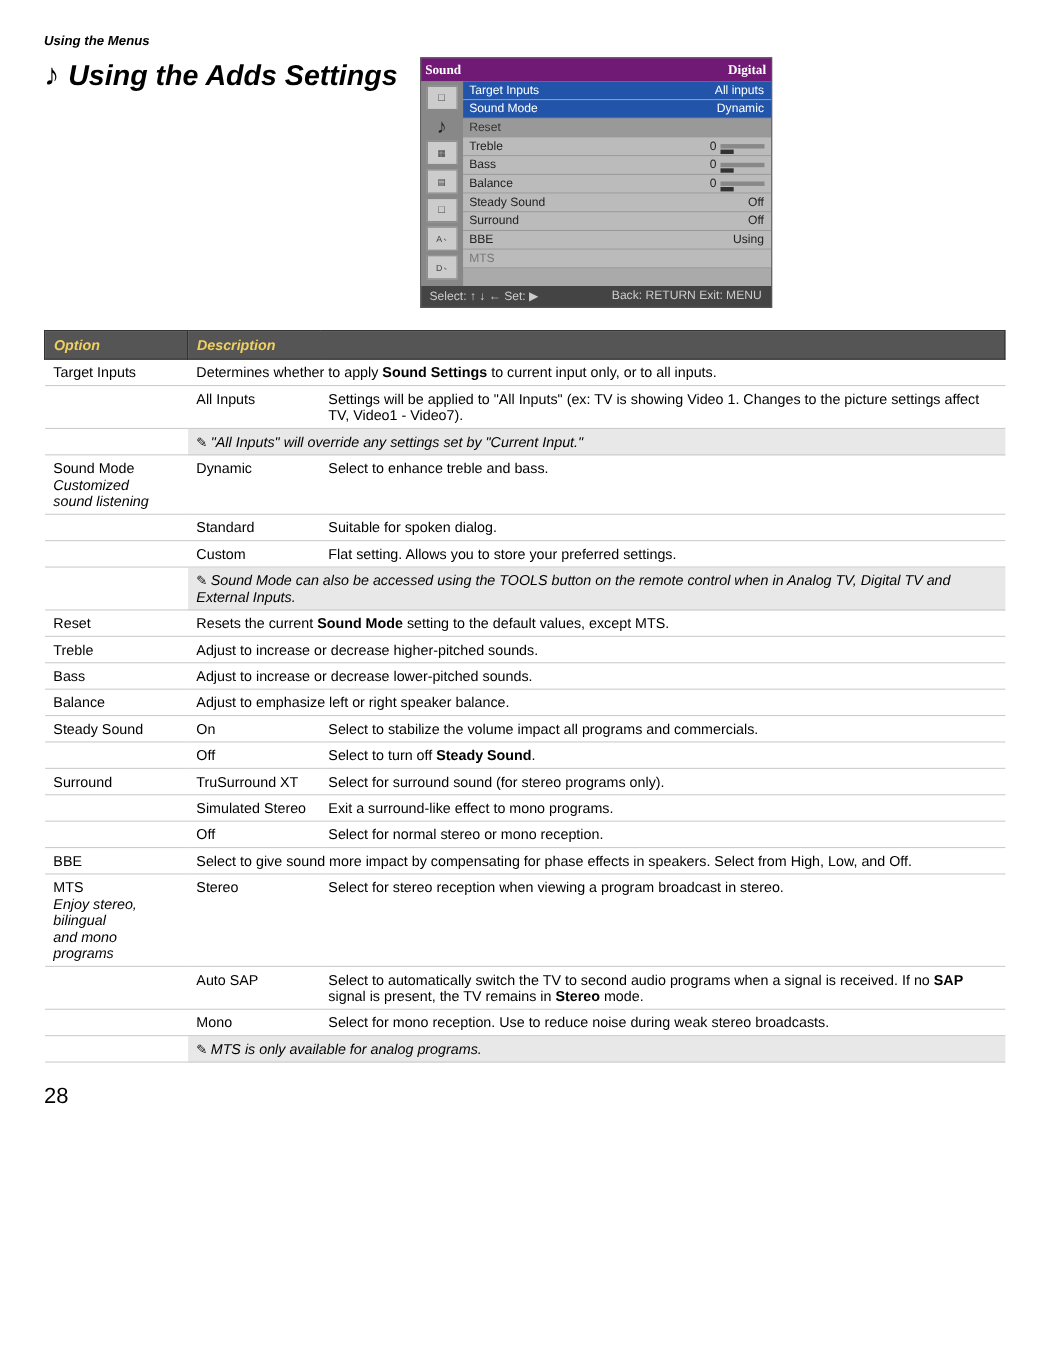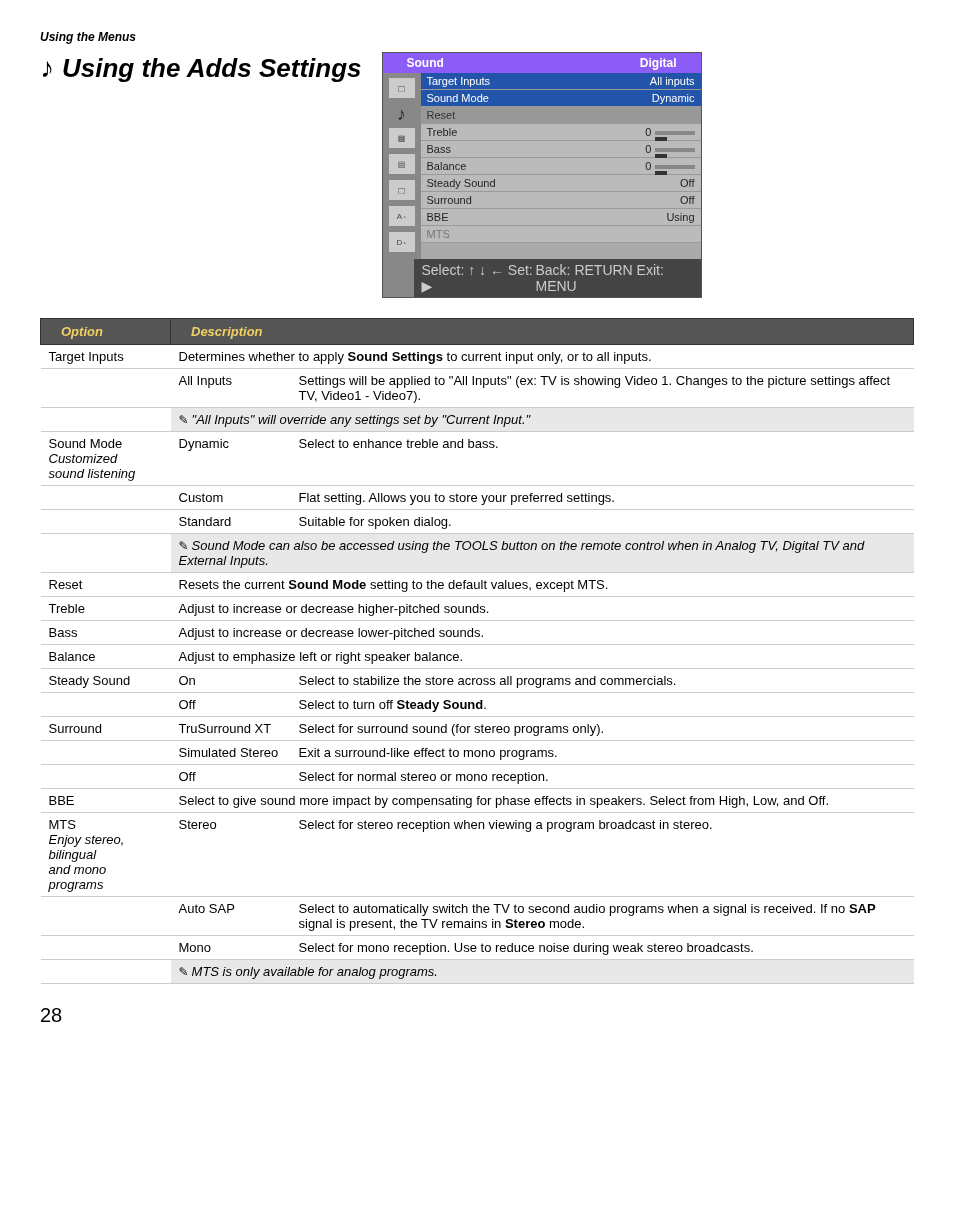--- a/index.html
+++ b/index.html
@@ -47,27 +47,28 @@
 
     
     .tv-menu {
       flex: 0 0 320px;
       background: #888;
       border: 1px solid #555;
       font-size: 11px;
     }
 
     .tv-menu-header {
-      background: #8b5cf6;
+      background: #701a75;
       color: #fff;
       display: flex;
       justify-content: space-between;
-      padding: 3px 24px;
+      padding: 3px 4px;
       font-weight: bold;
       font-size: 12px;
+      font-family: Liberation Serif, serif;
     }
 
     .tv-menu-sidebar {
       display: flex;
       background: #888;
     }
 
     .tv-menu-icons {
       background: #888;
       width: 38px;
@@ -127,40 +128,39 @@
 
     .tv-menu-row.reset-row {
       background: #999;
       color: #333;
     }
 
     .tv-menu-footer {
       background: #444;
       color: #ccc;
       padding: 3px 8px;
-      font-size: 14px;
+      font-size: 11px;
       display: flex;
       justify-content: space-between;
-      margin-left: 31px;
     }
 
     
     .main-table {
       width: 100%;
       border-collapse: collapse;
       margin-top: 10px;
       font-size: 13px;
     }
 
     .main-table th {
       background: #555;
       color: #f0d060;
       font-style: italic;
       font-weight: bold;
-      padding: 5px 20px;
+      padding: 5px 8px;
       text-align: left;
       border: 1px solid #333;
     }
 
     .main-table td {
       padding: 4px 8px;
       vertical-align: top;
       border-bottom: 1px solid #ccc;
     }
 
@@ -302,30 +302,30 @@
 
 
     <tr class="three-col">
       <td>Sound Mode<br><em>Customized<br>sound listening</em></td>
       <td>Dynamic</td>
       <td>Select to enhance treble and bass.</td>
     </tr>
 
     <tr class="three-col">
       <td></td>
+      <td>Standard</td>
+      <td>Suitable for spoken dialog.</td>
+    </tr>
+
+    <tr class="three-col">
+      <td></td>
       <td>Custom</td>
       <td>Flat setting. Allows you to store your preferred settings.</td>
     </tr>
 
-    <tr class="three-col">
-      <td></td>
-      <td>Standard</td>
-      <td>Suitable for spoken dialog.</td>
-    </tr>
-
     <tr>
       <td></td>
       <td colspan="2" class="note-cell"><span class="note-icon">✎</span><em>Sound Mode can also be accessed using the TOOLS button on the remote control when in Analog TV, Digital TV and External Inputs.</em></td>
     </tr>
 
     <tr class="two-col">
       <td>Reset</td>
       <td colspan="2">Resets the current <strong>Sound Mode</strong> setting to the default values, except MTS.</td>
     </tr>
 
@@ -340,21 +340,21 @@
     </tr>
 
     <tr class="two-col">
       <td>Balance</td>
       <td colspan="2">Adjust to emphasize left or right speaker balance.</td>
     </tr>
 
     <tr class="three-col">
       <td>Steady Sound</td>
       <td>On</td>
-      <td>Select to stabilize the store across all programs and commercials.</td>
+      <td>Select to stabilize the volume impact all programs and commercials.</td>
     </tr>
 
     <tr class="three-col">
       <td></td>
       <td>Off</td>
       <td>Select to turn off <strong>Steady Sound</strong>.</td>
     </tr>
 
     <tr class="three-col">
       <td>Surround</td>

